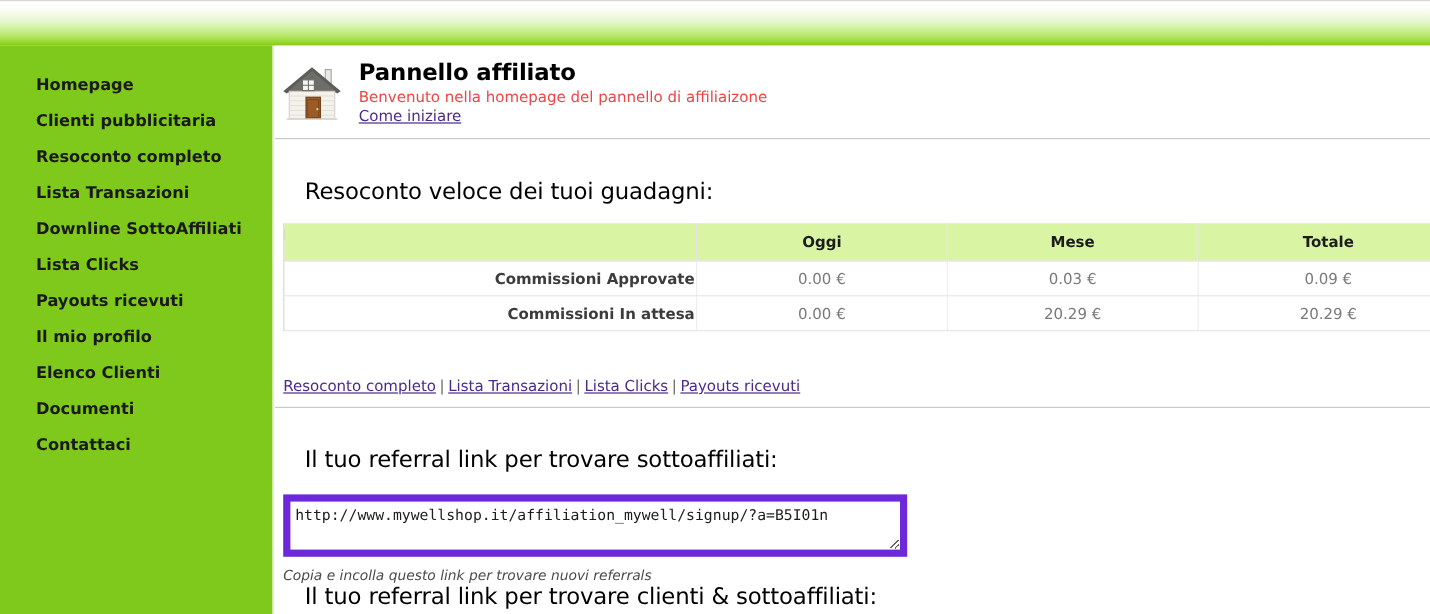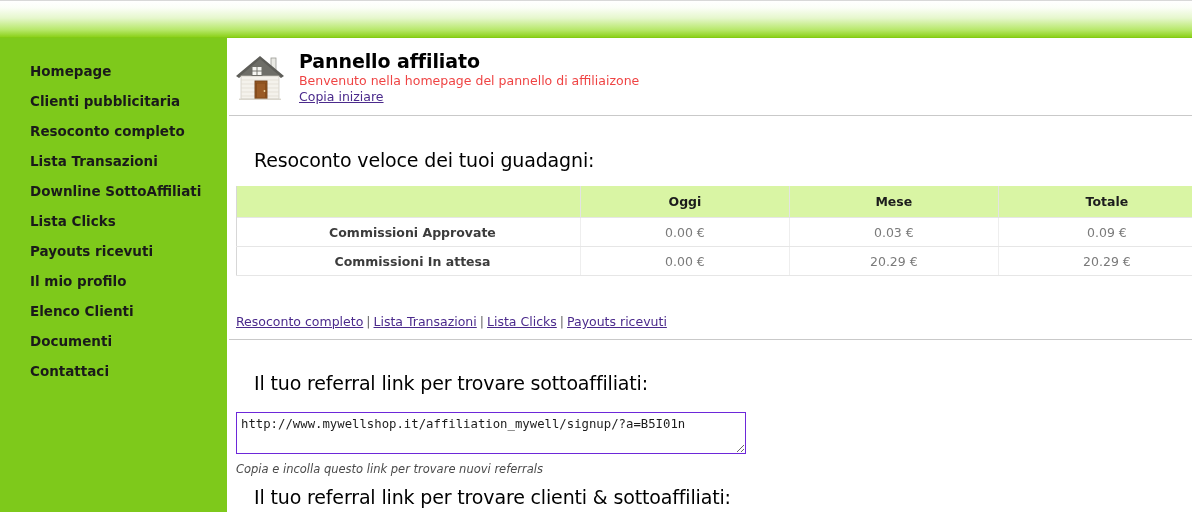--- a/index.html
+++ b/index.html
@@ -164,21 +164,21 @@
   #stats-table td {
     height: 26px;
     color: #7a7a7a;
     text-align: center;
     border-bottom: 1px solid #e6e6e6;
     border-left: 1px solid #eeeeee;
     border-right: 1px solid #eeeeee;
     background: #ffffff;
   }
   #stats-table td.rowlabel {
-    text-align: center;
+    text-align: right;
     padding-left: 9px;
     font-weight: bold;
     color: #3c3c3c;
     border-left: 1px solid #d7d7d7;
   }
   #stats-table tr.first-row td { border-top: 1px solid #e6e6e6; }
 
   
   #quick-links {
     position: absolute;
@@ -192,21 +192,21 @@
 
   
   .ref-block { position: absolute; left: 7px; }
   #ref-block-1 { top: 316px; }
   #ref-block-2 { top: 430px; }
 
   .ref-area {
     margin-top: 12px;
     width: 500px;
     height: 34px;
-    border: 1px solid #6d28d9;
+    border: 6px solid #6d28d9;
     background: #ffffff;
     font-family: "DejaVu Sans Mono", "Liberation Mono", monospace;
     font-size: 12.3px;
     line-height: 16px;
     color: #1c1c1c;
     padding: 3px 4px;
     box-sizing: content-box;
     resize: both;
     overflow: hidden;
     white-space: pre-wrap;
@@ -267,21 +267,21 @@
 
       <rect x="19" y="29" width="12" height="18" fill="#9a5b26" stroke="#6d3d15" stroke-width="0.9"></rect>
       <rect x="20.5" y="31" width="9" height="15" fill="none" stroke="#7d4619" stroke-width="0.7"></rect>
       <circle cx="28.5" cy="39" r="0.9" fill="#f0d8a0"></circle>
 
       <rect x="3" y="46.6" width="42" height="1.4" fill="#dad7ce"></rect>
     </svg>
     <div id="header-text">
       <div id="page-title">Pannello affiliato</div>
       <div id="page-subtitle">Benvenuto nella homepage del pannello di affiliaizone</div>
-      <a class="plink" id="come-iniziare-link">Copia iniziare</a>
+      <a class="plink" id="come-iniziare-link">Come iniziare</a>
     </div>
   </div>
 
   <hr class="rule" id="rule-top">
 
   <div style="position:absolute; left:7px; top:93px;">
     <h2 class="section-title">Resoconto veloce dei tuoi guadagni:</h2>
   </div>
 
   <div id="balance-line" style="position:absolute; left:0; top:138px;">

